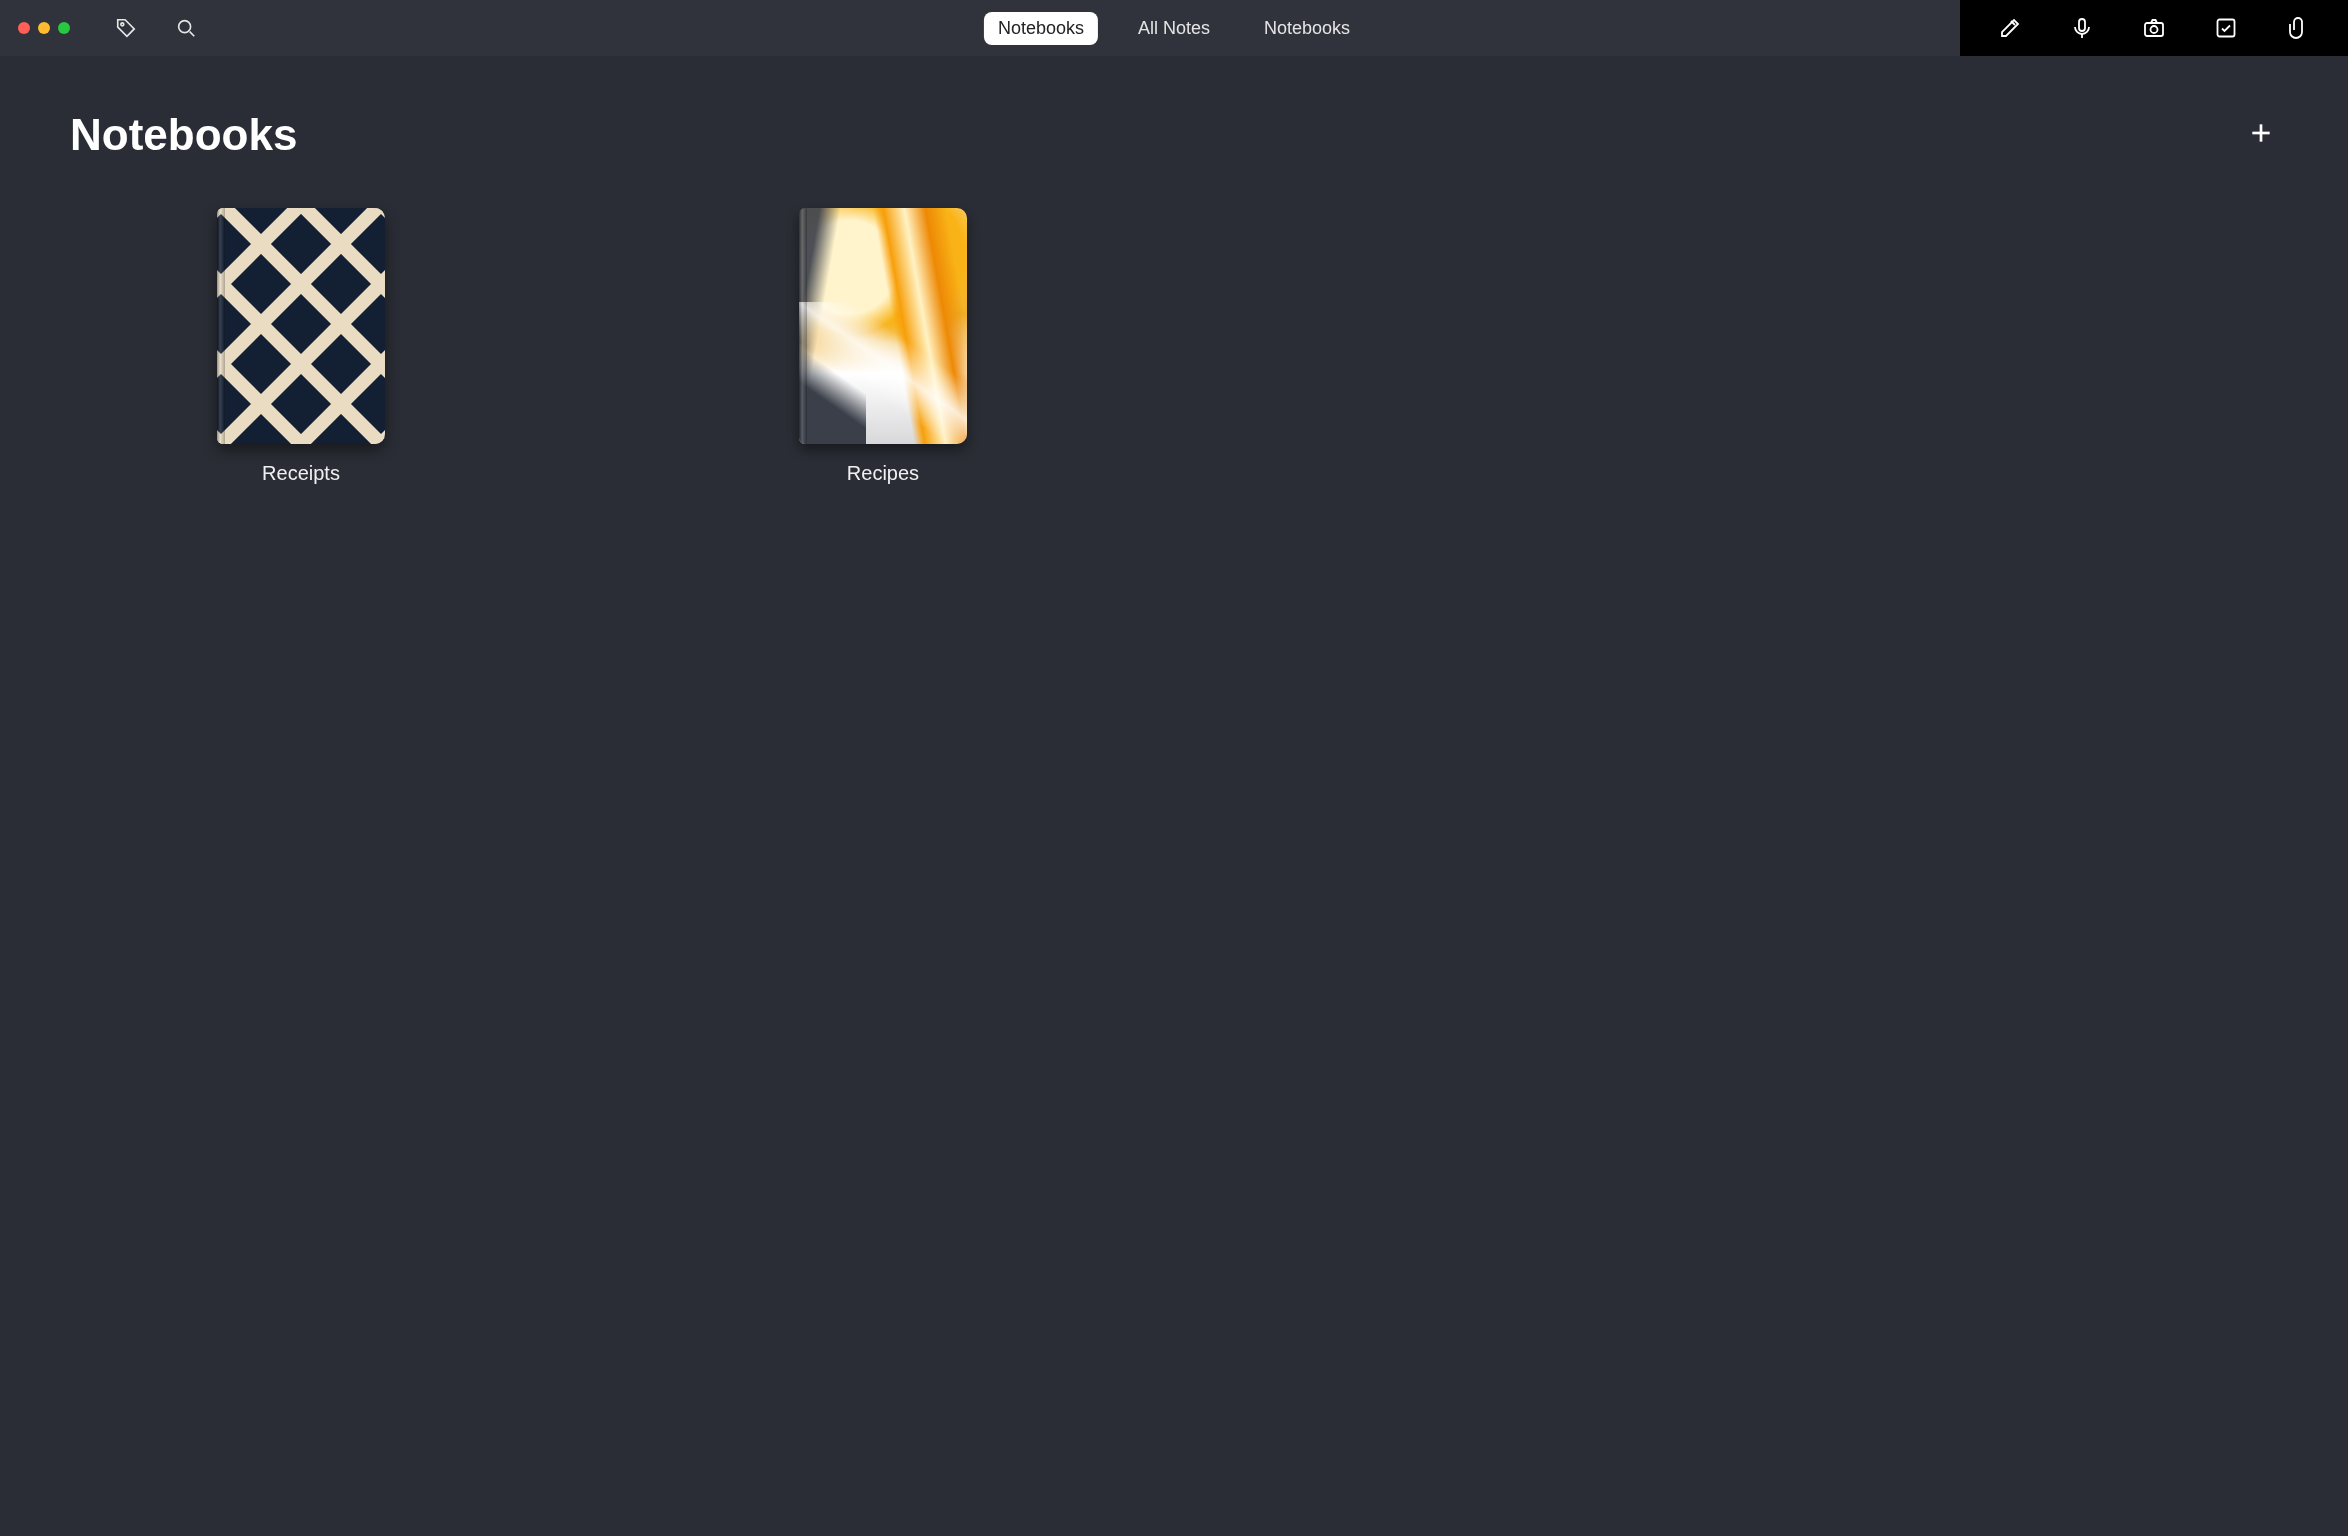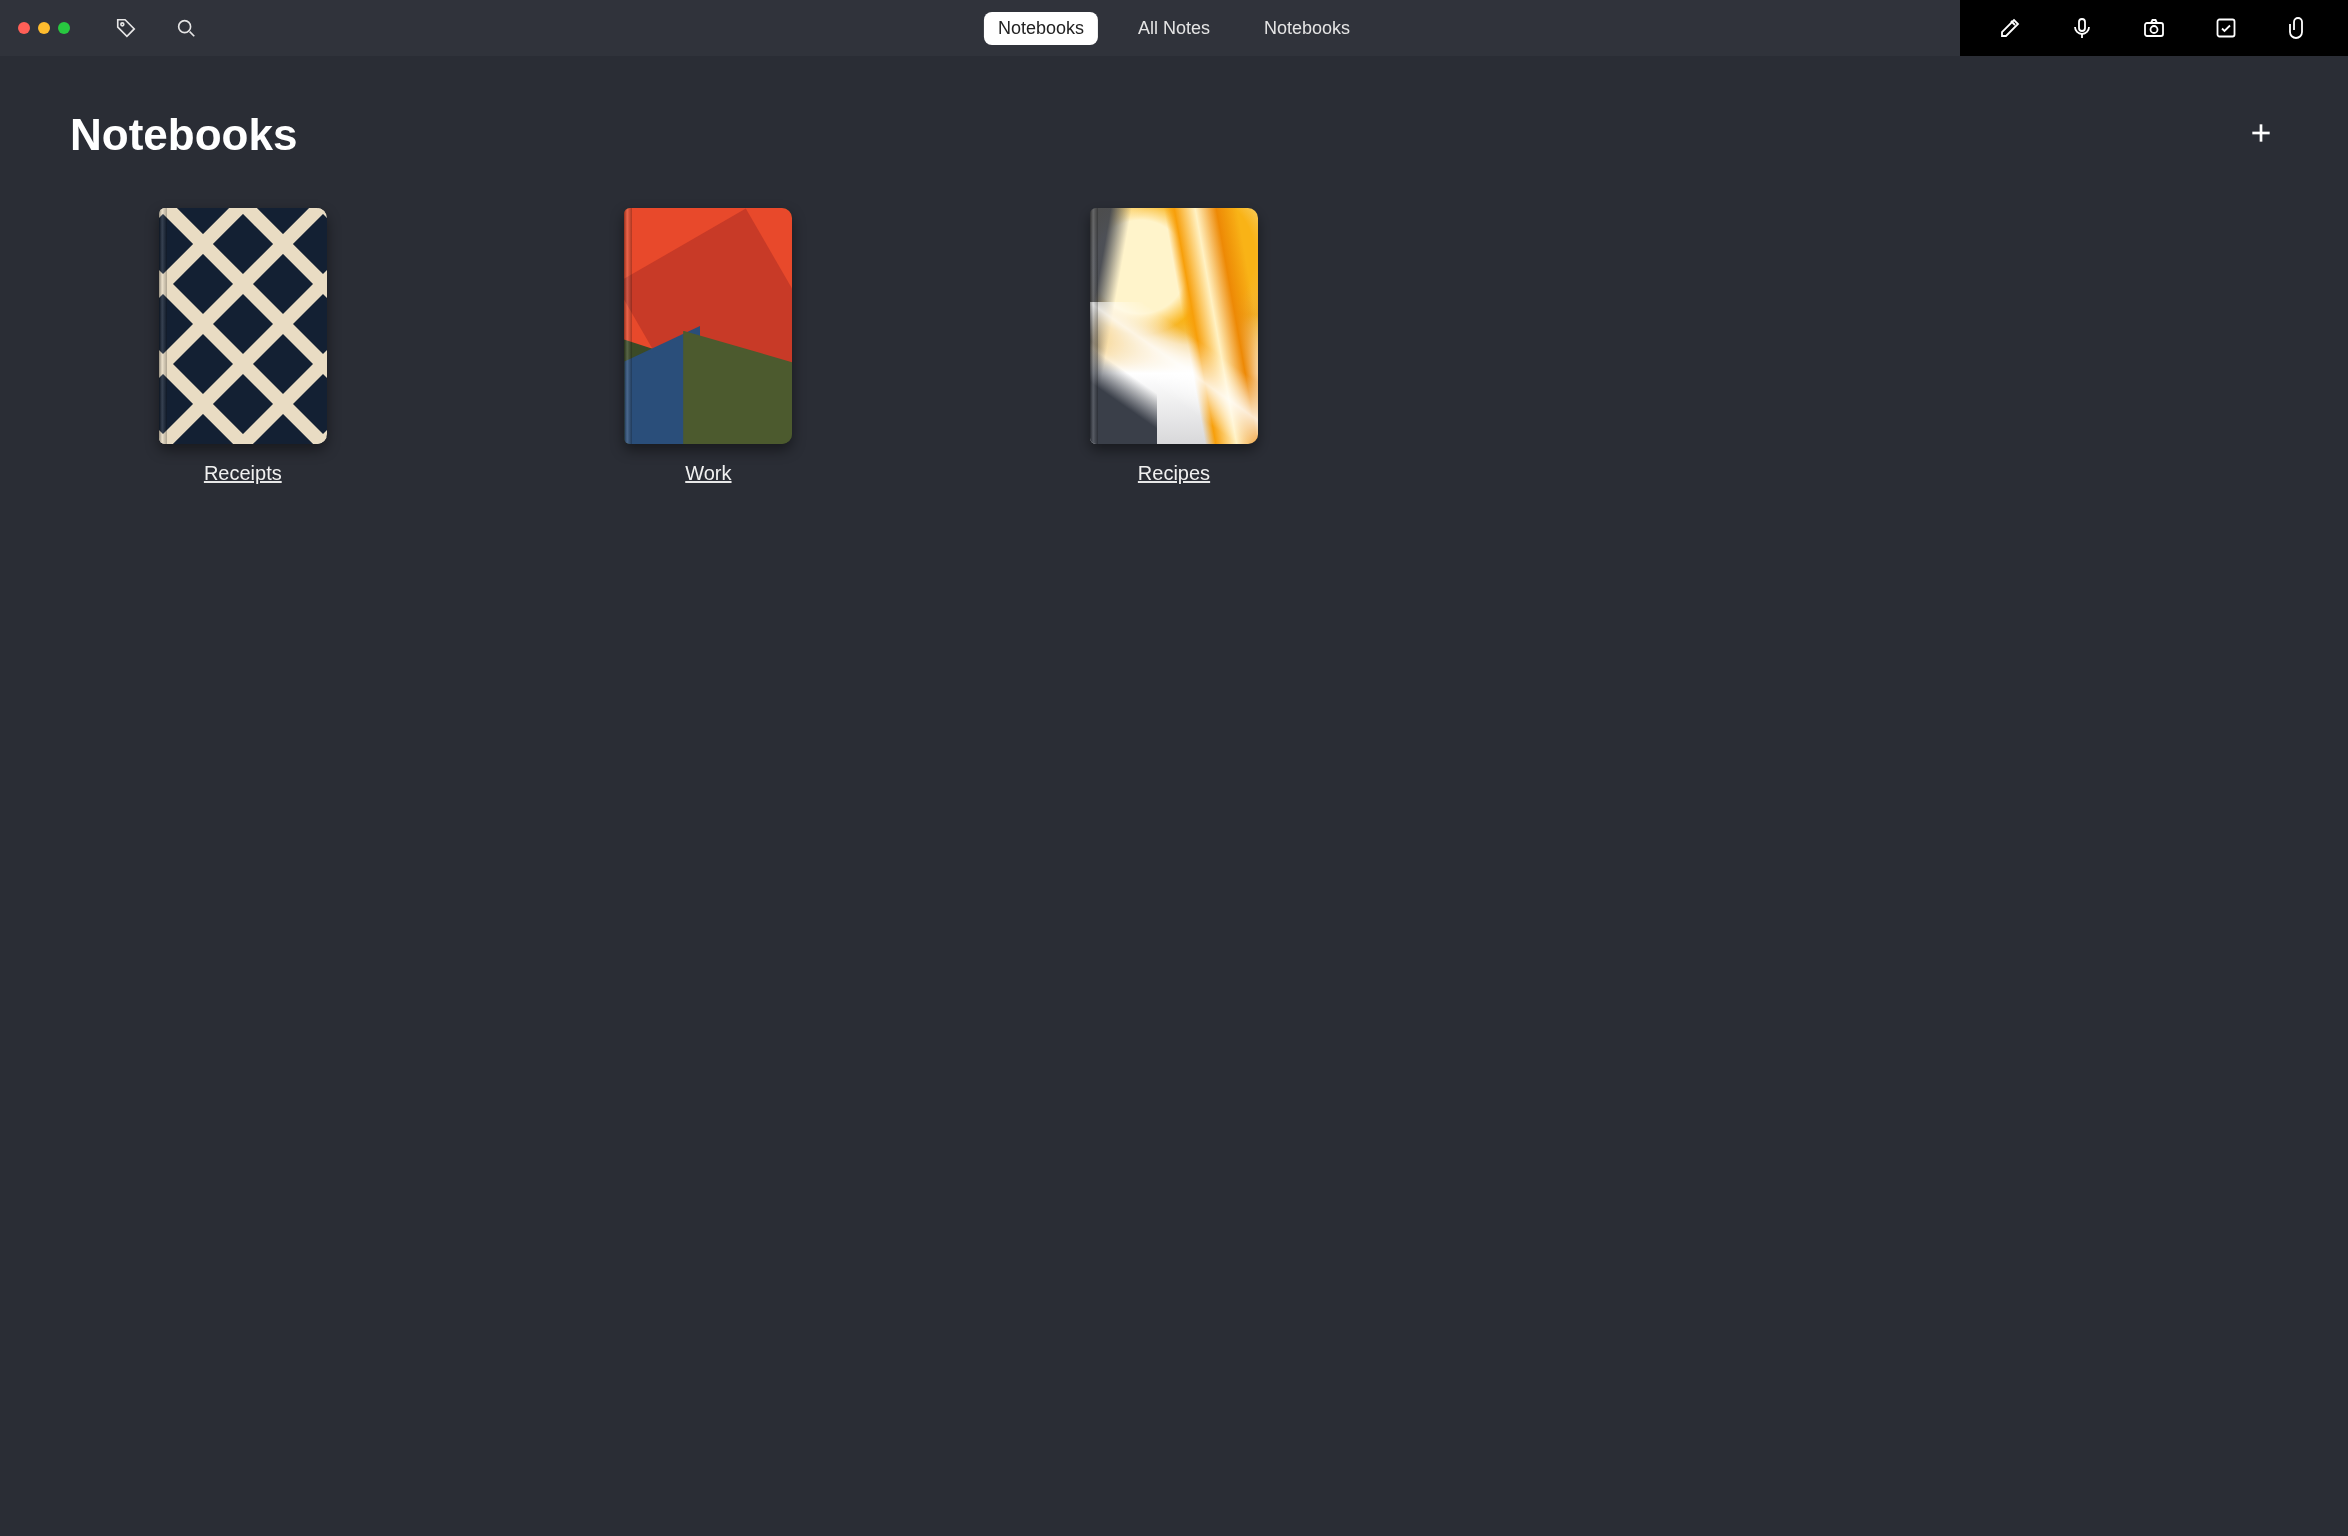--- a/index.html
+++ b/index.html
@@ -101,24 +101,23 @@
   }
   .add-btn {
     width: 30px; height: 30px;
     cursor: pointer;
     color: #fff;
   }
   .add-btn svg { width: 26px; height: 26px; stroke: currentColor; stroke-width: 2.5; fill: none; }
 
   .grid {
     display: grid;
-    grid-template-columns: repeat(5, 1fr);
+    grid-template-columns: repeat(4, 1fr);
     column-gap: 120px;
     row-gap: 60px;
-    text-decoration: underline;
   }
   .notebook {
     display: flex;
     flex-direction: column;
     align-items: center;
     cursor: pointer;
   }
   .cover {
     width: 168px;
     height: 236px;
@@ -350,29 +349,20 @@
           <g stroke="#e9dcc3" stroke-width="14" fill="none">
             <path d="M-40 40 L40 -40 M-40 120 L120 -40 M-40 200 L200 -40 M-40 280 L280 -40 M40 280 L280 40 M120 280 L280 120"></path>
             <path d="M208 40 L128 -40 M208 120 L48 -40 M208 200 L-32 -40 M208 280 L-112 -40 M128 280 L-112 40 M48 280 L-112 120"></path>
           </g>
         </svg>
       </div>
       <div class="notebook-label">Receipts</div>
     </div>
 
 
-    <div class="notebook">
-      <div class="cover cover-work">
-        <div class="p orange"></div>
-          <div class="p redtri"></div>
-          <div class="p blue"></div>
-          <div class="p olive"></div>
-      </div>
-      <div class="notebook-label">Work</div>
-    </div>
 
     <div class="notebook">
       <div class="cover cover-recipes">
         <div class="dark"></div>
           <div class="streak"></div>
       </div>
       <div class="notebook-label">Recipes</div>
     </div>
 
 

